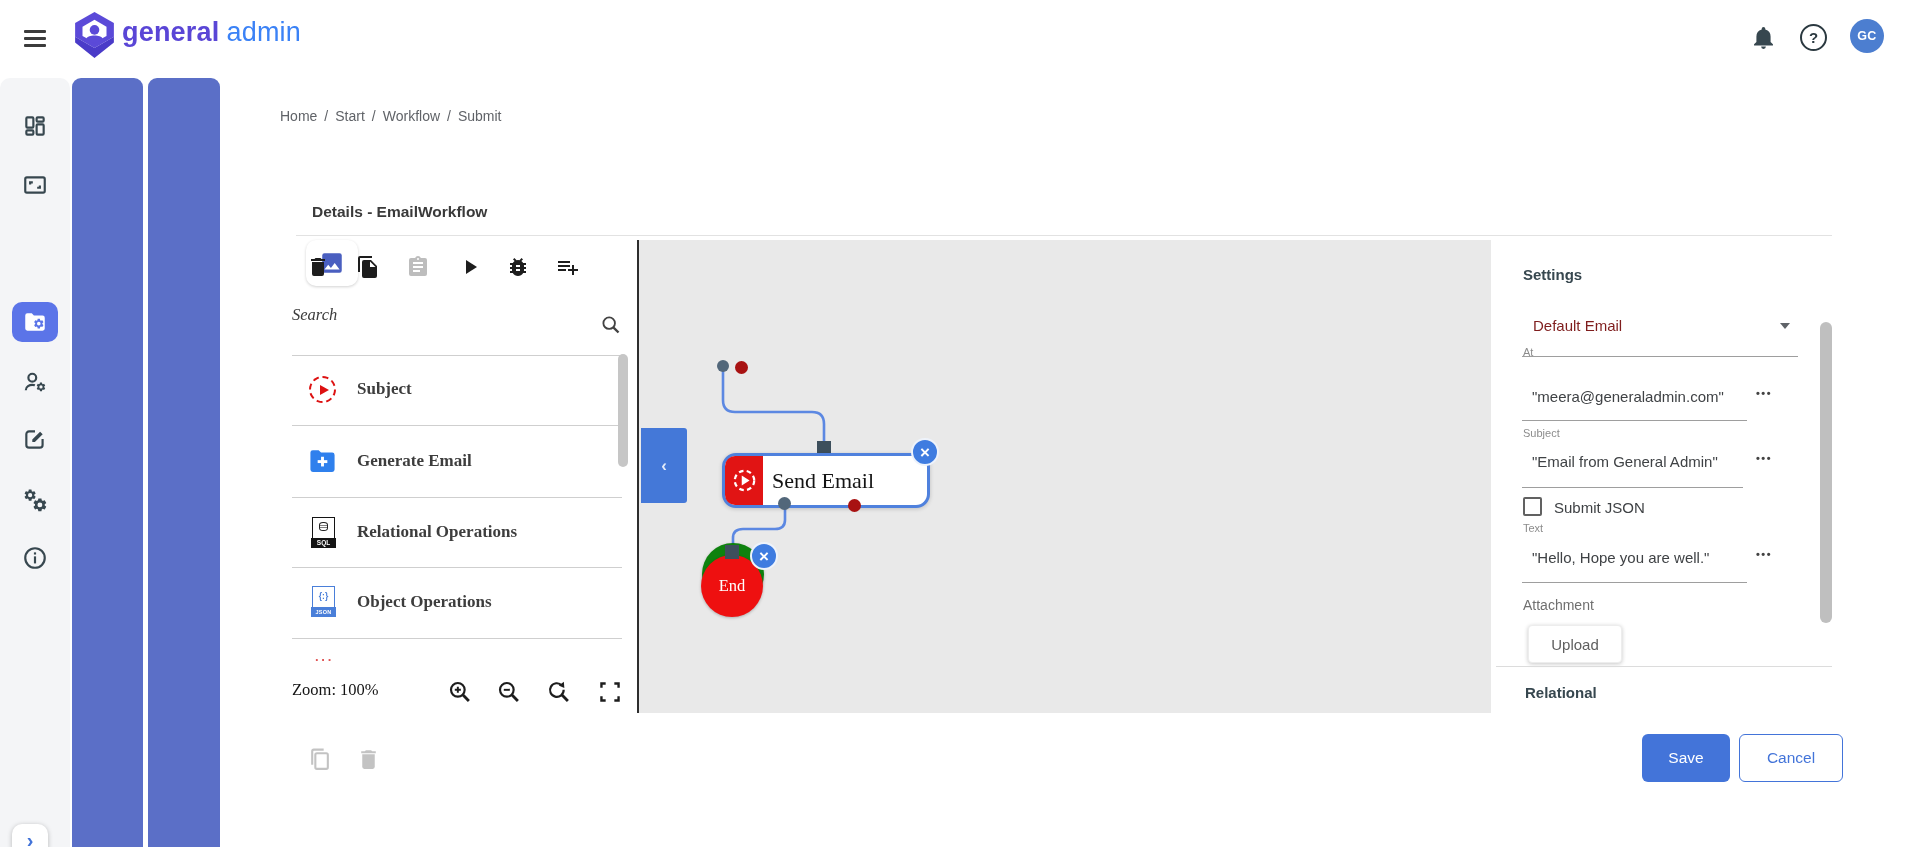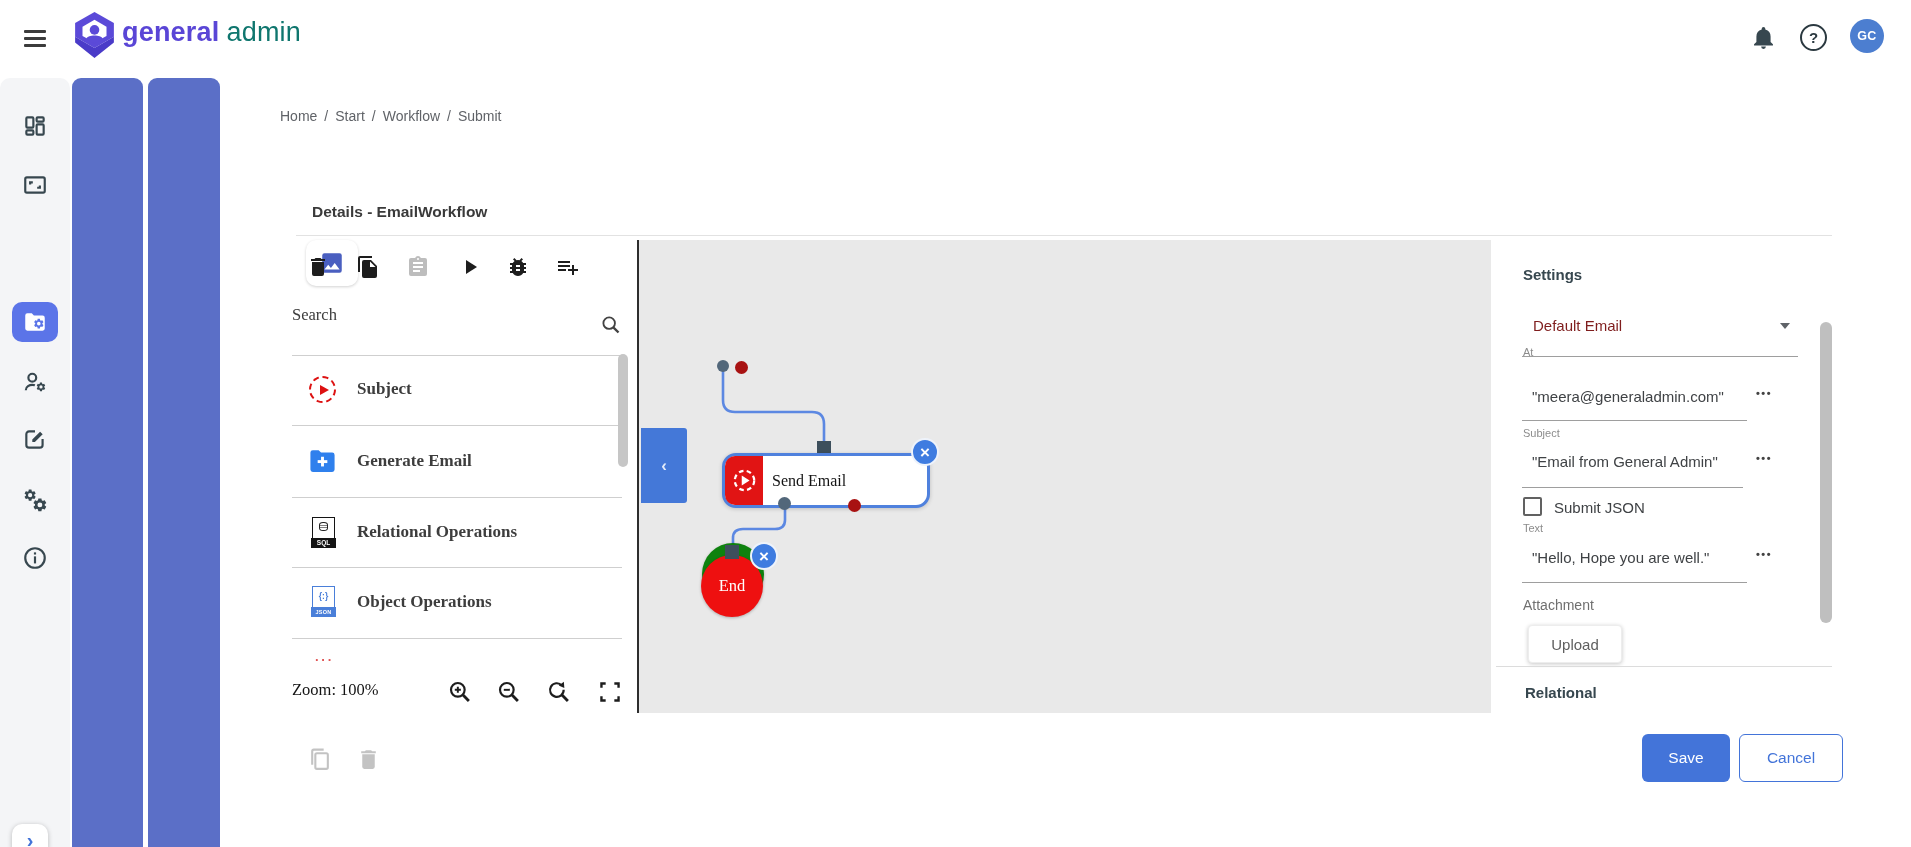--- a/index.html
+++ b/index.html
@@ -7,21 +7,21 @@
   body { font-family:"Liberation Sans","DejaVu Sans",sans-serif; }
   #app { position:relative; width:1911px; height:847px; background:#fff; overflow:hidden; }
   .abs { position:absolute; }
   .flexc { display:flex; align-items:center; justify-content:center; }
   svg.ic { display:block; }
 
   
   .hamburger span { display:block; width:22px; height:2.6px; background:#3c3c3c; border-radius:1px; margin-bottom:4.6px; }
   .logo-text { font-size:27px; letter-spacing:.2px; white-space:nowrap; }
   .logo-primary { font-weight:700; color:#5a46d6; }
-  .logo-secondary { font-weight:400; color:#0f766e; margin-left:7px; }
+  .logo-secondary { font-weight:400; color:#3b82f6; margin-left:7px; }
   .help-btn { width:27px; height:27px; border:2.6px solid #2b3940; border-radius:50%; color:#2b3940; font-weight:700; font-size:15px; }
   .avatar { width:34px; height:34px; border-radius:50%; background:#4c7ed0; color:#fff; font-size:12.5px; font-weight:700; letter-spacing:.5px; }
 
   
   .rail1 { left:0; top:78px; width:70px; height:769px; background:#f4f5f7; border-radius:10px 10px 0 0; }
   .rail-blue { top:78px; height:769px; background:#5b6fc7; border-radius:9px 9px 0 0; }
   .rail2 { left:72px; width:71px; }
   .rail3 { left:148px; width:72px; }
   .rail-item { color:#fff; }
   .rail1 .rail-item { color:#37474f; }
@@ -30,21 +30,21 @@
   .expand-btn { left:12px; top:746px; width:36px; height:32px; background:#fff; border:none; border-radius:10px; box-shadow:0 1px 5px rgba(0,0,0,.25); color:#4374d9; font-size:20px; font-weight:700; cursor:pointer; }
 
   
   .breadcrumb { left:280px; top:108px; font-size:14px; color:#606368; display:flex; gap:7px; }
   .wf-title { left:312px; top:203px; font-size:15.5px; font-weight:700; color:#3a3a3a; }
   .hline { background:#e2e2e2; height:1px; }
 
   
   .tbtn { background:none; border:none; color:#1d1d1d; cursor:pointer; }
   .tbtn.disabled { color:#bdbdbd; }
-  .search-input { left:292px; top:300px; width:295px; height:30px; border:none; outline:none; background:transparent; font-family:"Liberation Serif","DejaVu Serif",serif; font-size:16.5px; color:#2e2e2e; }
+  .search-input { left:292px; top:300px; width:295px; height:30px; border:none; outline:none; background:transparent; font-family:"Liberation Serif","DejaVu Serif",serif; font-size:16.5px; color:#2e2e2e;font-style:italic; }
   .search-input::placeholder { color:#3c3c3c; opacity:1; }
   .pal-divider { left:292px; width:330px; height:1px; background:#cfcfcf; }
   .cat-label { font-family:"Liberation Serif","DejaVu Serif",serif; font-size:17px; font-weight:700; color:#3d3d3d; }
   .actions-ic { width:27px; height:27px; border:2.4px dashed #dd1111; border-radius:50%; }
   .actions-ic i { display:block; width:0; height:0; border-left:9px solid #dd1111; border-top:5.5px solid transparent; border-bottom:5.5px solid transparent; margin-left:3px; }
   .file-ic { position:relative; width:23px; height:30px; background:#fff; display:block; }
   .file-ic.sqlf { border:1.7px solid #141414; }
   .file-ic.jsonf { border:1.7px solid #4a7fd9; }
   .file-badge { position:absolute; left:-1.7px; right:-1.7px; bottom:-1.7px; height:10px; color:#fff; font-weight:700; text-align:center; line-height:10px; }
   .sqlf .file-badge { background:#141414; font-size:6.5px; }
@@ -57,21 +57,21 @@
   .scroll-thumb { background:#c6c6c6; border-radius:6px; }
 
   
   .canvas { left:637px; top:240px; width:854px; height:473px; background:#e9e9e9; border-left:2px solid #2e2e2e; }
   .collapse-tab { left:2px; top:188px; width:46px; height:75px; background:#4478d8; border-radius:0 3px 3px 0; color:rgba(255,255,255,.85); font-size:17px; font-weight:700; cursor:pointer; border:none; }
   .node-circle { border-radius:50%; color:#fff; font-family:"Liberation Serif","DejaVu Serif",serif; font-size:16.5px; box-shadow:0 1px 3px rgba(0,0,0,.25); cursor:grab; }
   .start-node { left:63px; top:303px; width:62px; height:62px; background:#0e820e; }
   .end-node { left:62px; top:315px; width:62px; height:62px; background:#ee1010; }
   .email-node { left:83px; top:213px; width:208px; height:55px; background:#fff; border:3px solid #4f81dd; border-radius:14px; box-shadow:0 1px 4px rgba(0,0,0,.18); cursor:grab; }
   .email-ic-box { position:absolute; left:0; top:0; bottom:0; width:38px; background:#e11414; border-radius:10px 0 0 10px; }
-  .email-label { position:absolute; left:47px; top:0; bottom:0; display:flex; align-items:center; font-family:"Liberation Serif","DejaVu Serif",serif; font-size:16px; color:#141414; }
+  .email-label { position:absolute; left:47px; top:0; bottom:0; display:flex; align-items:center; font-family:"Liberation Serif","DejaVu Serif",serif; font-size:22px; color:#141414; }
   .xbtn { width:28px; height:28px; border-radius:50%; background:#3f7ce0; color:#fff; font-size:17px; font-weight:700; border:2px solid #eef3fb; cursor:pointer; line-height:1; }
   .port { border-radius:50%; }
   .port.gray { background:#52677a; }
   .port.red { background:#a81212; }
   .handle { width:14px; height:14px; background:#3d4f5c; }
 
   
   .panel-title { font-size:15px; font-weight:700; color:#37474f; }
   .sel-value { font-size:15px; color:#7f1d1d; }
   .field-label { font-size:11px; color:#8c8c8c; }

